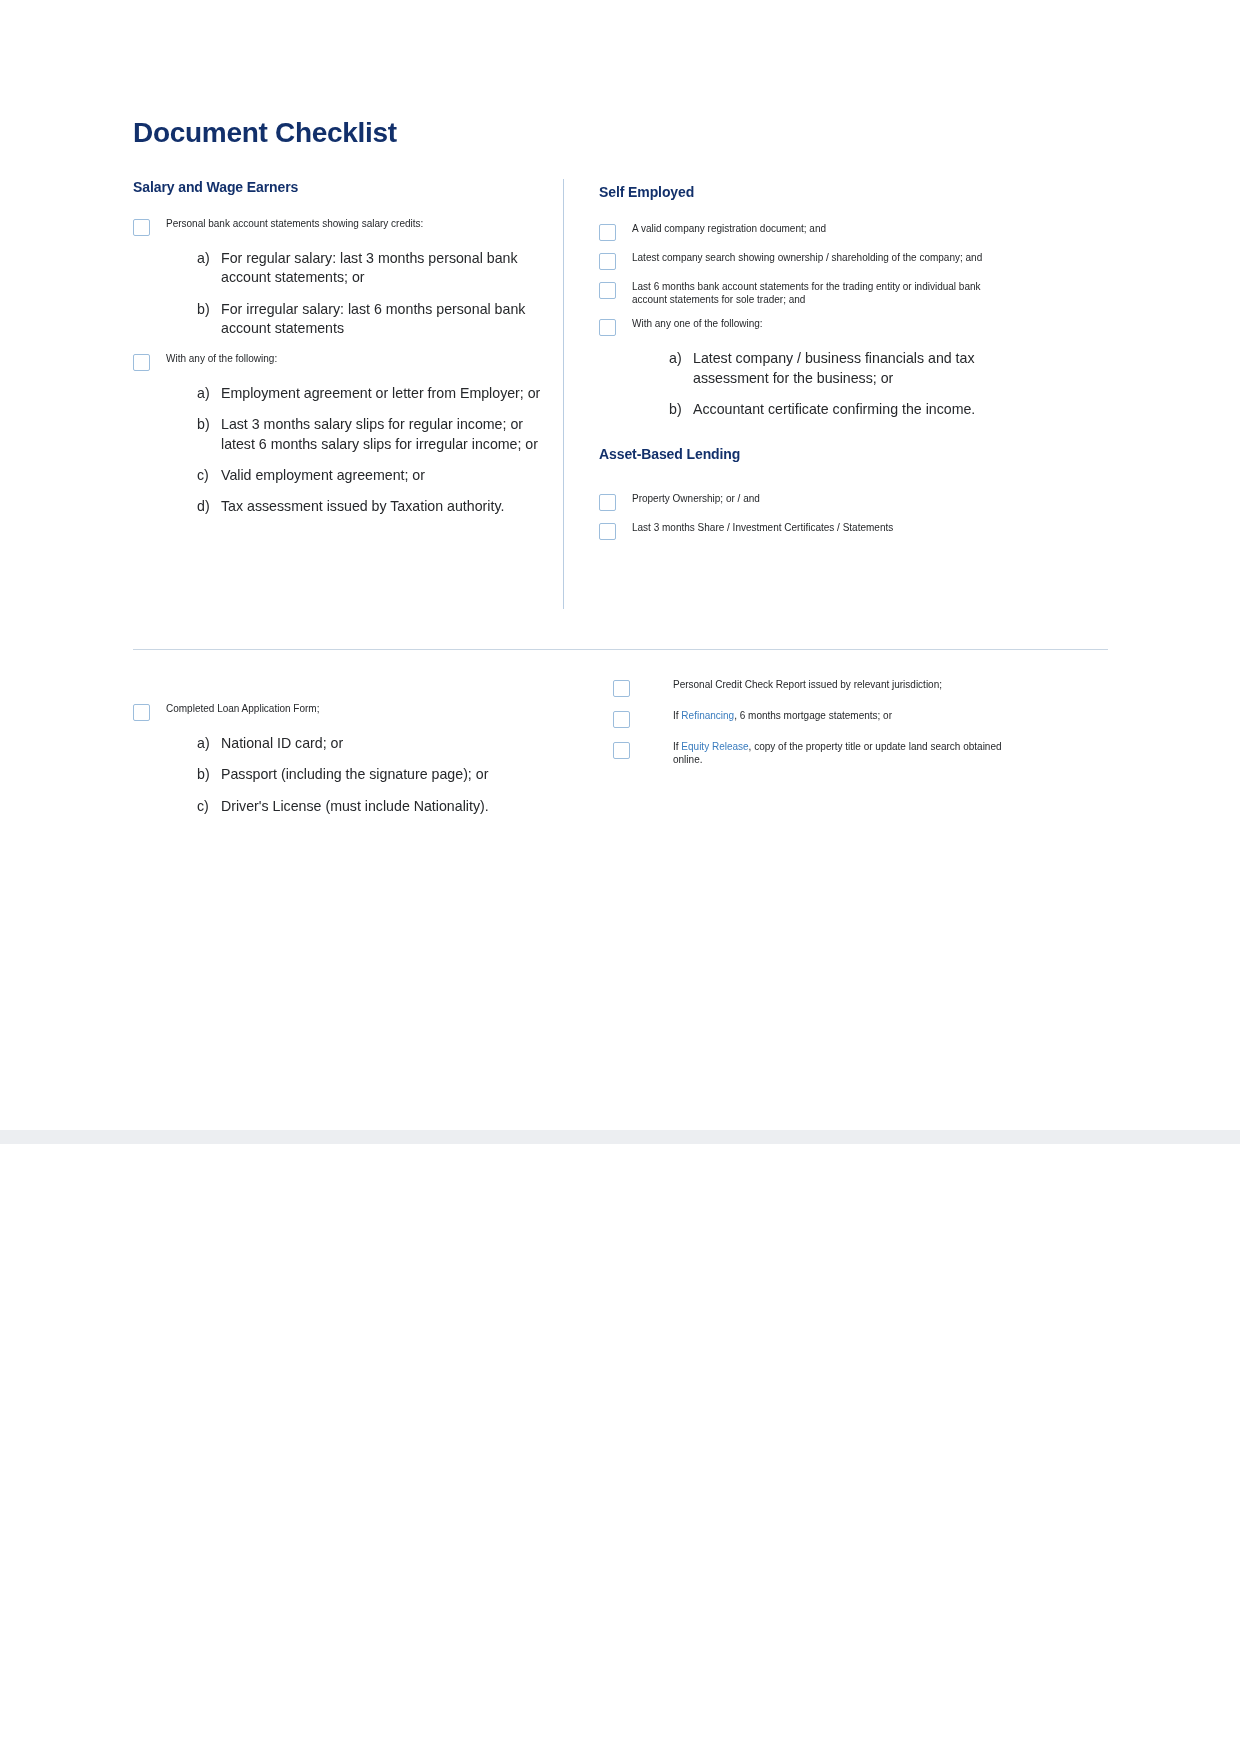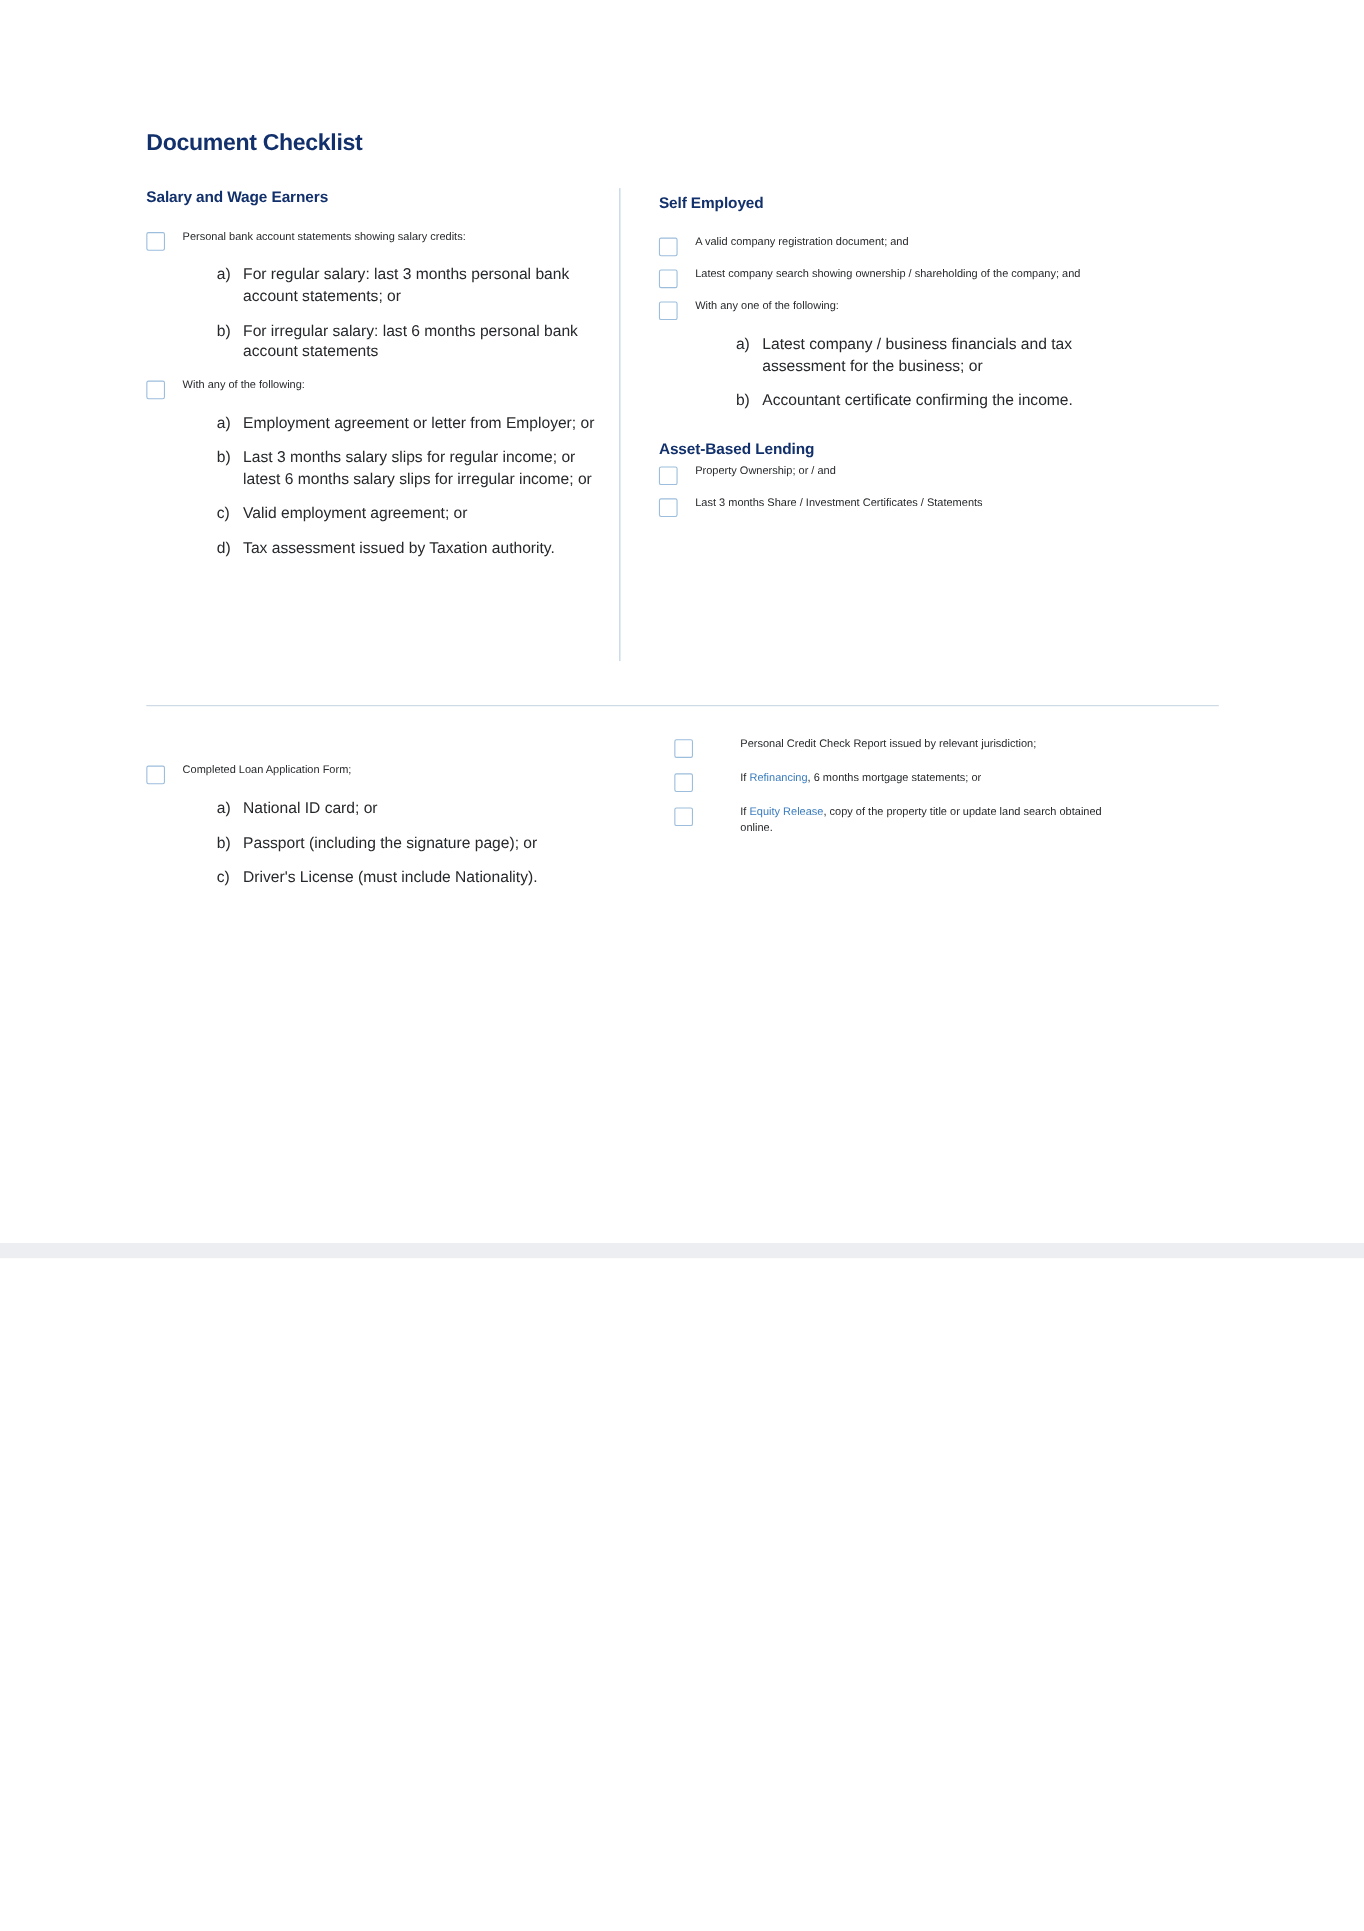--- a/index.html
+++ b/index.html
@@ -43,21 +43,21 @@
 
   .content {
     position: absolute;
     left: 133px;
     top: 118px;
     width: 975px;
   }
 
   
   .doc-title {
-    font-size: 21px;
+    font-size: 28px;
     font-weight: bold;
     color: #12306b;
     letter-spacing: -0.3px;
     margin: 0 0 30px 0;
     line-height: 1.1;
   }
 
   
   .cols {
     position: relative;
@@ -83,21 +83,21 @@
   }
 
   .sec-head {
     font-size: 14px;
     font-weight: bold;
     color: #12306b;
     margin: 0 0 22px 0;
     letter-spacing: -0.1px;
   }
   .sec-head.right-first { margin-top: 5px; }
-  .sec-head.spaced { margin-top: 26px; margin-bottom: 6px; }
+  .sec-head.spaced { margin-top: 26px; margin-bottom: 30px; }
 
   
   .check-row {
     display: flex;
     align-items: flex-start;
     margin-bottom: 10px;
   }
   .cbox {
     width: 17px;
     height: 17px;
@@ -231,20 +231,24 @@
       <div class="col-right">
         <div class="sec-head right-first">Self Employed</div>
 
         <div class="check-row">
           <span class="cbox"></span>
           <span class="check-text">A valid company registration document; and</span>
         </div>
         <div class="check-row">
           <span class="cbox"></span>
           <span class="check-text">Latest company search showing ownership / shareholding of the company; and</span>
+        </div>
+        <div class="check-row">
+          <span class="cbox"></span>
+          <span class="check-text">Last 6 months bank account statements for the trading entity or individual bank account statements for sole trader; and</span>
         </div>
         <div class="check-row">
           <span class="cbox"></span>
           <span class="check-text">With any one of the following:</span>
         </div>
         <ul class="sublist right-indent">
           <li>
             <span class="sub-marker">a)</span>
             <span class="sub-body">Latest company / business financials and tax assessment for the business; or</span>
           </li>

